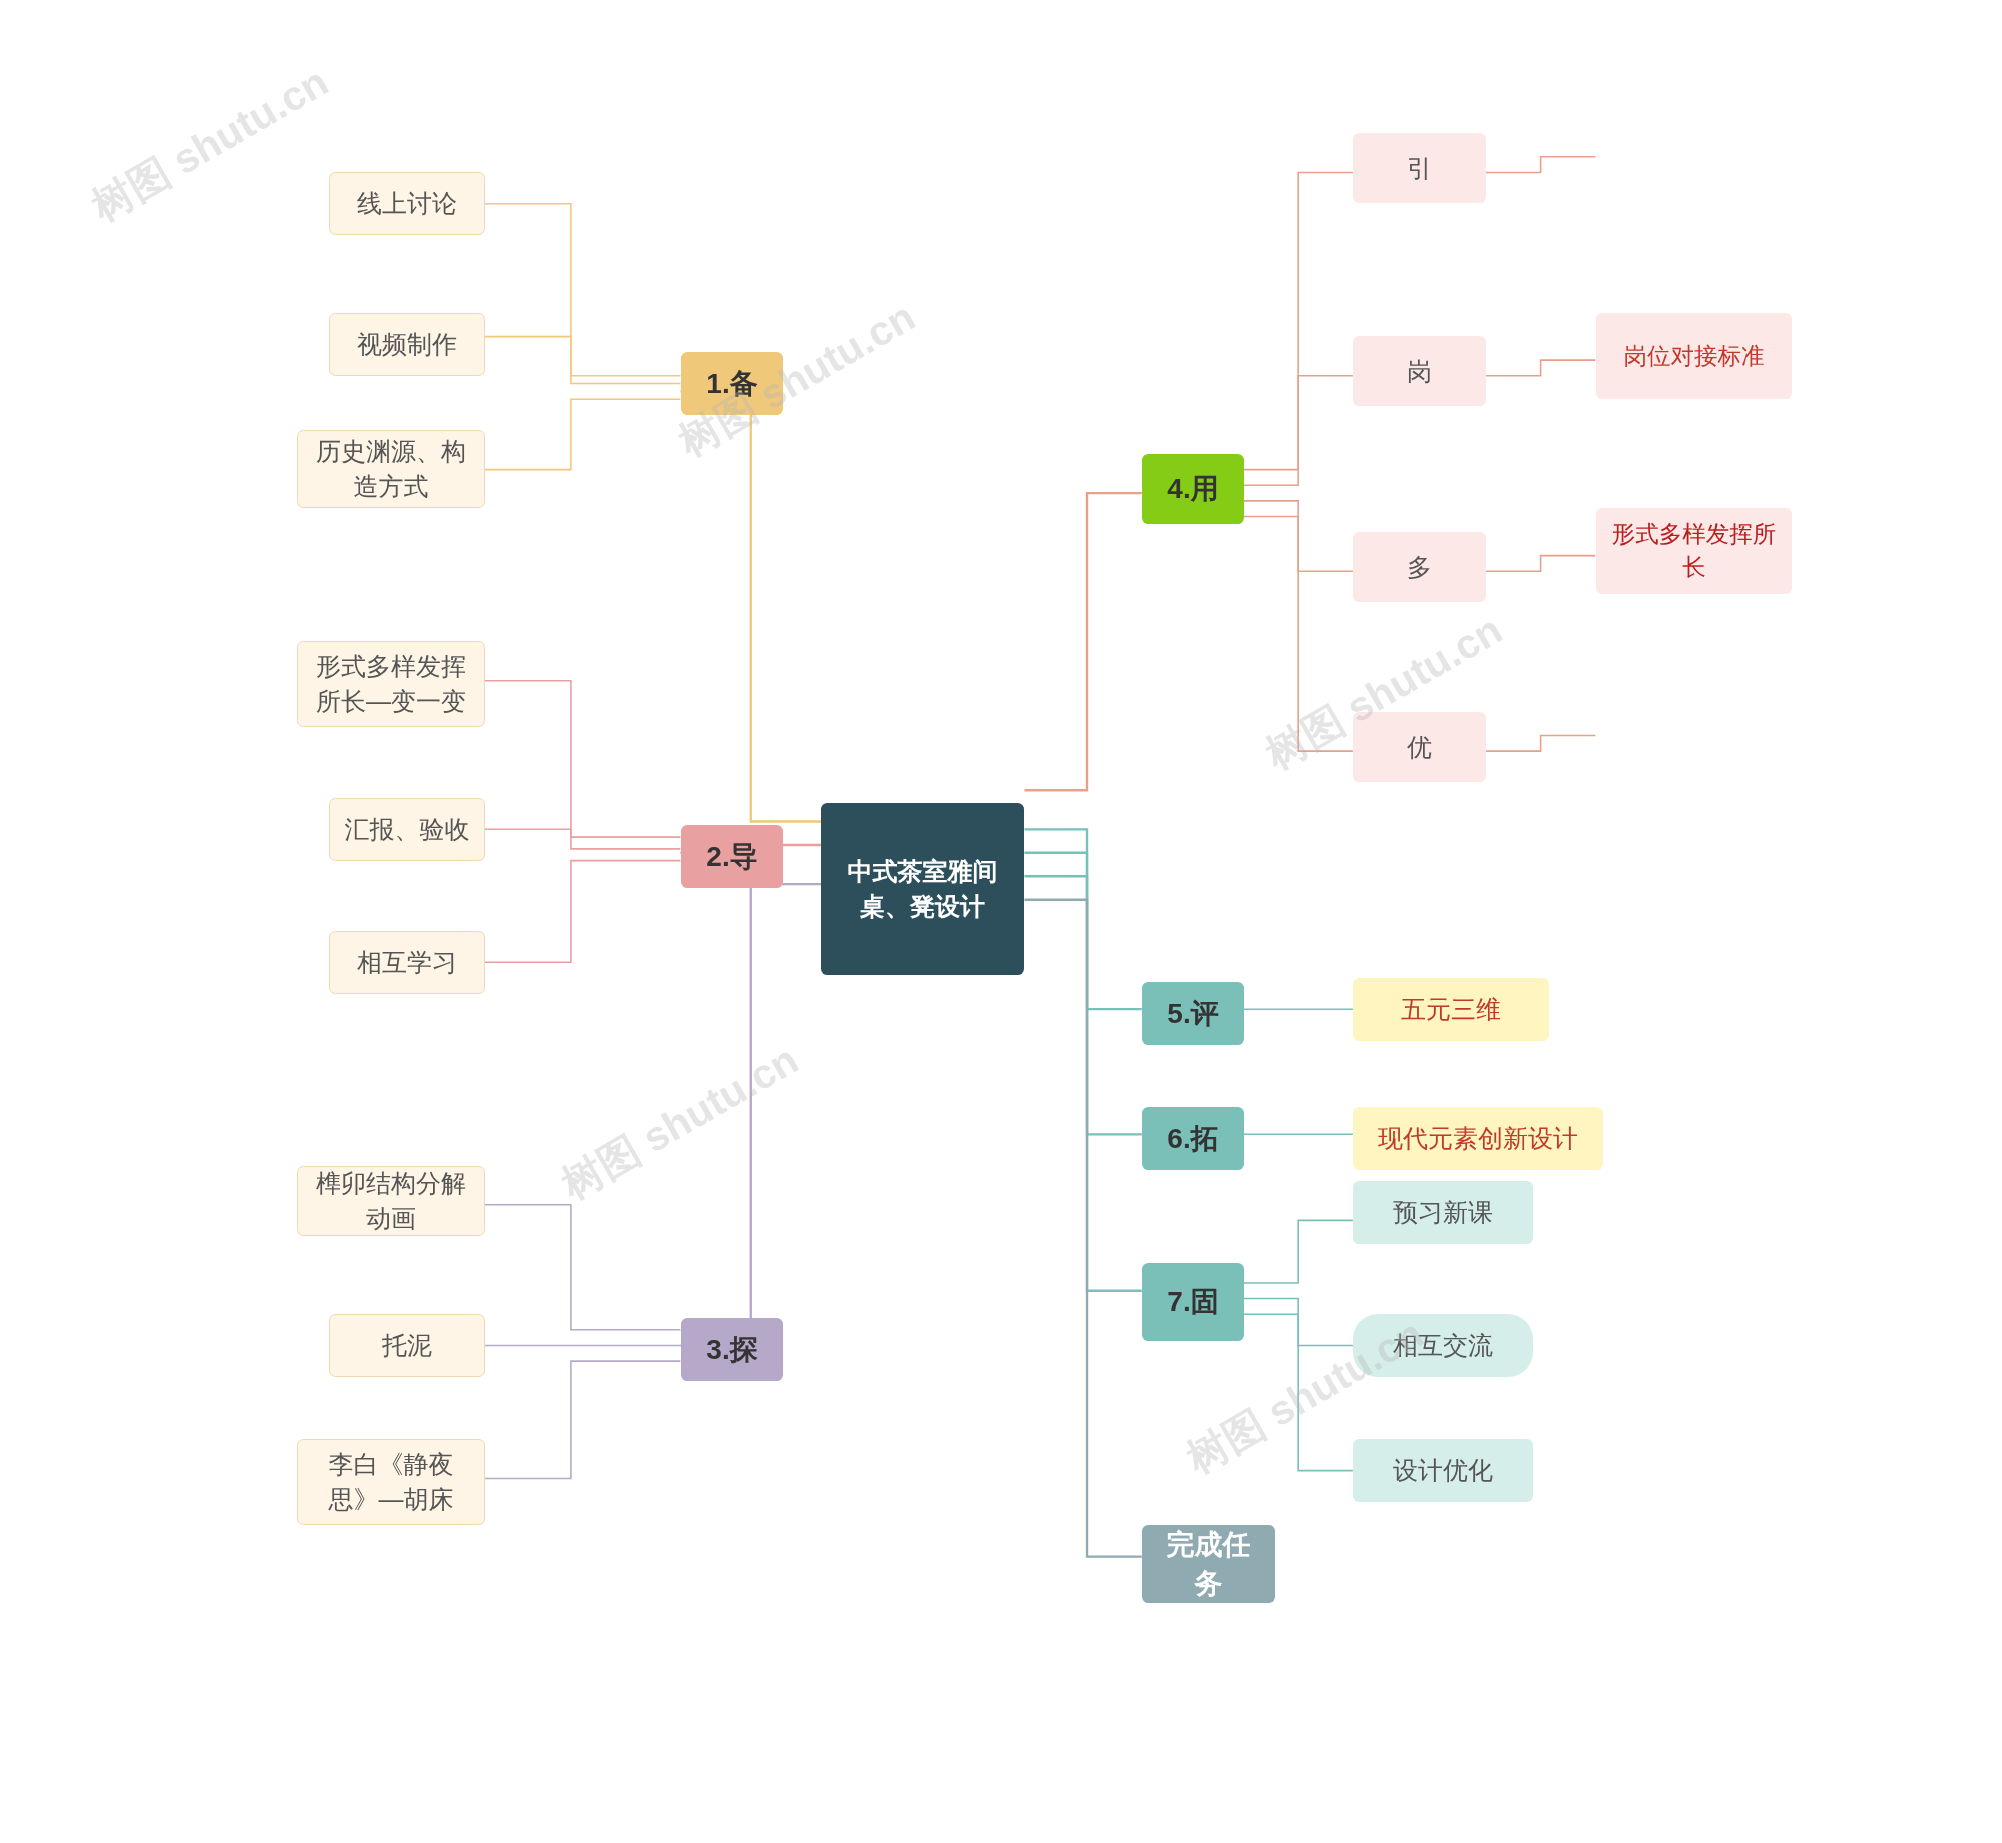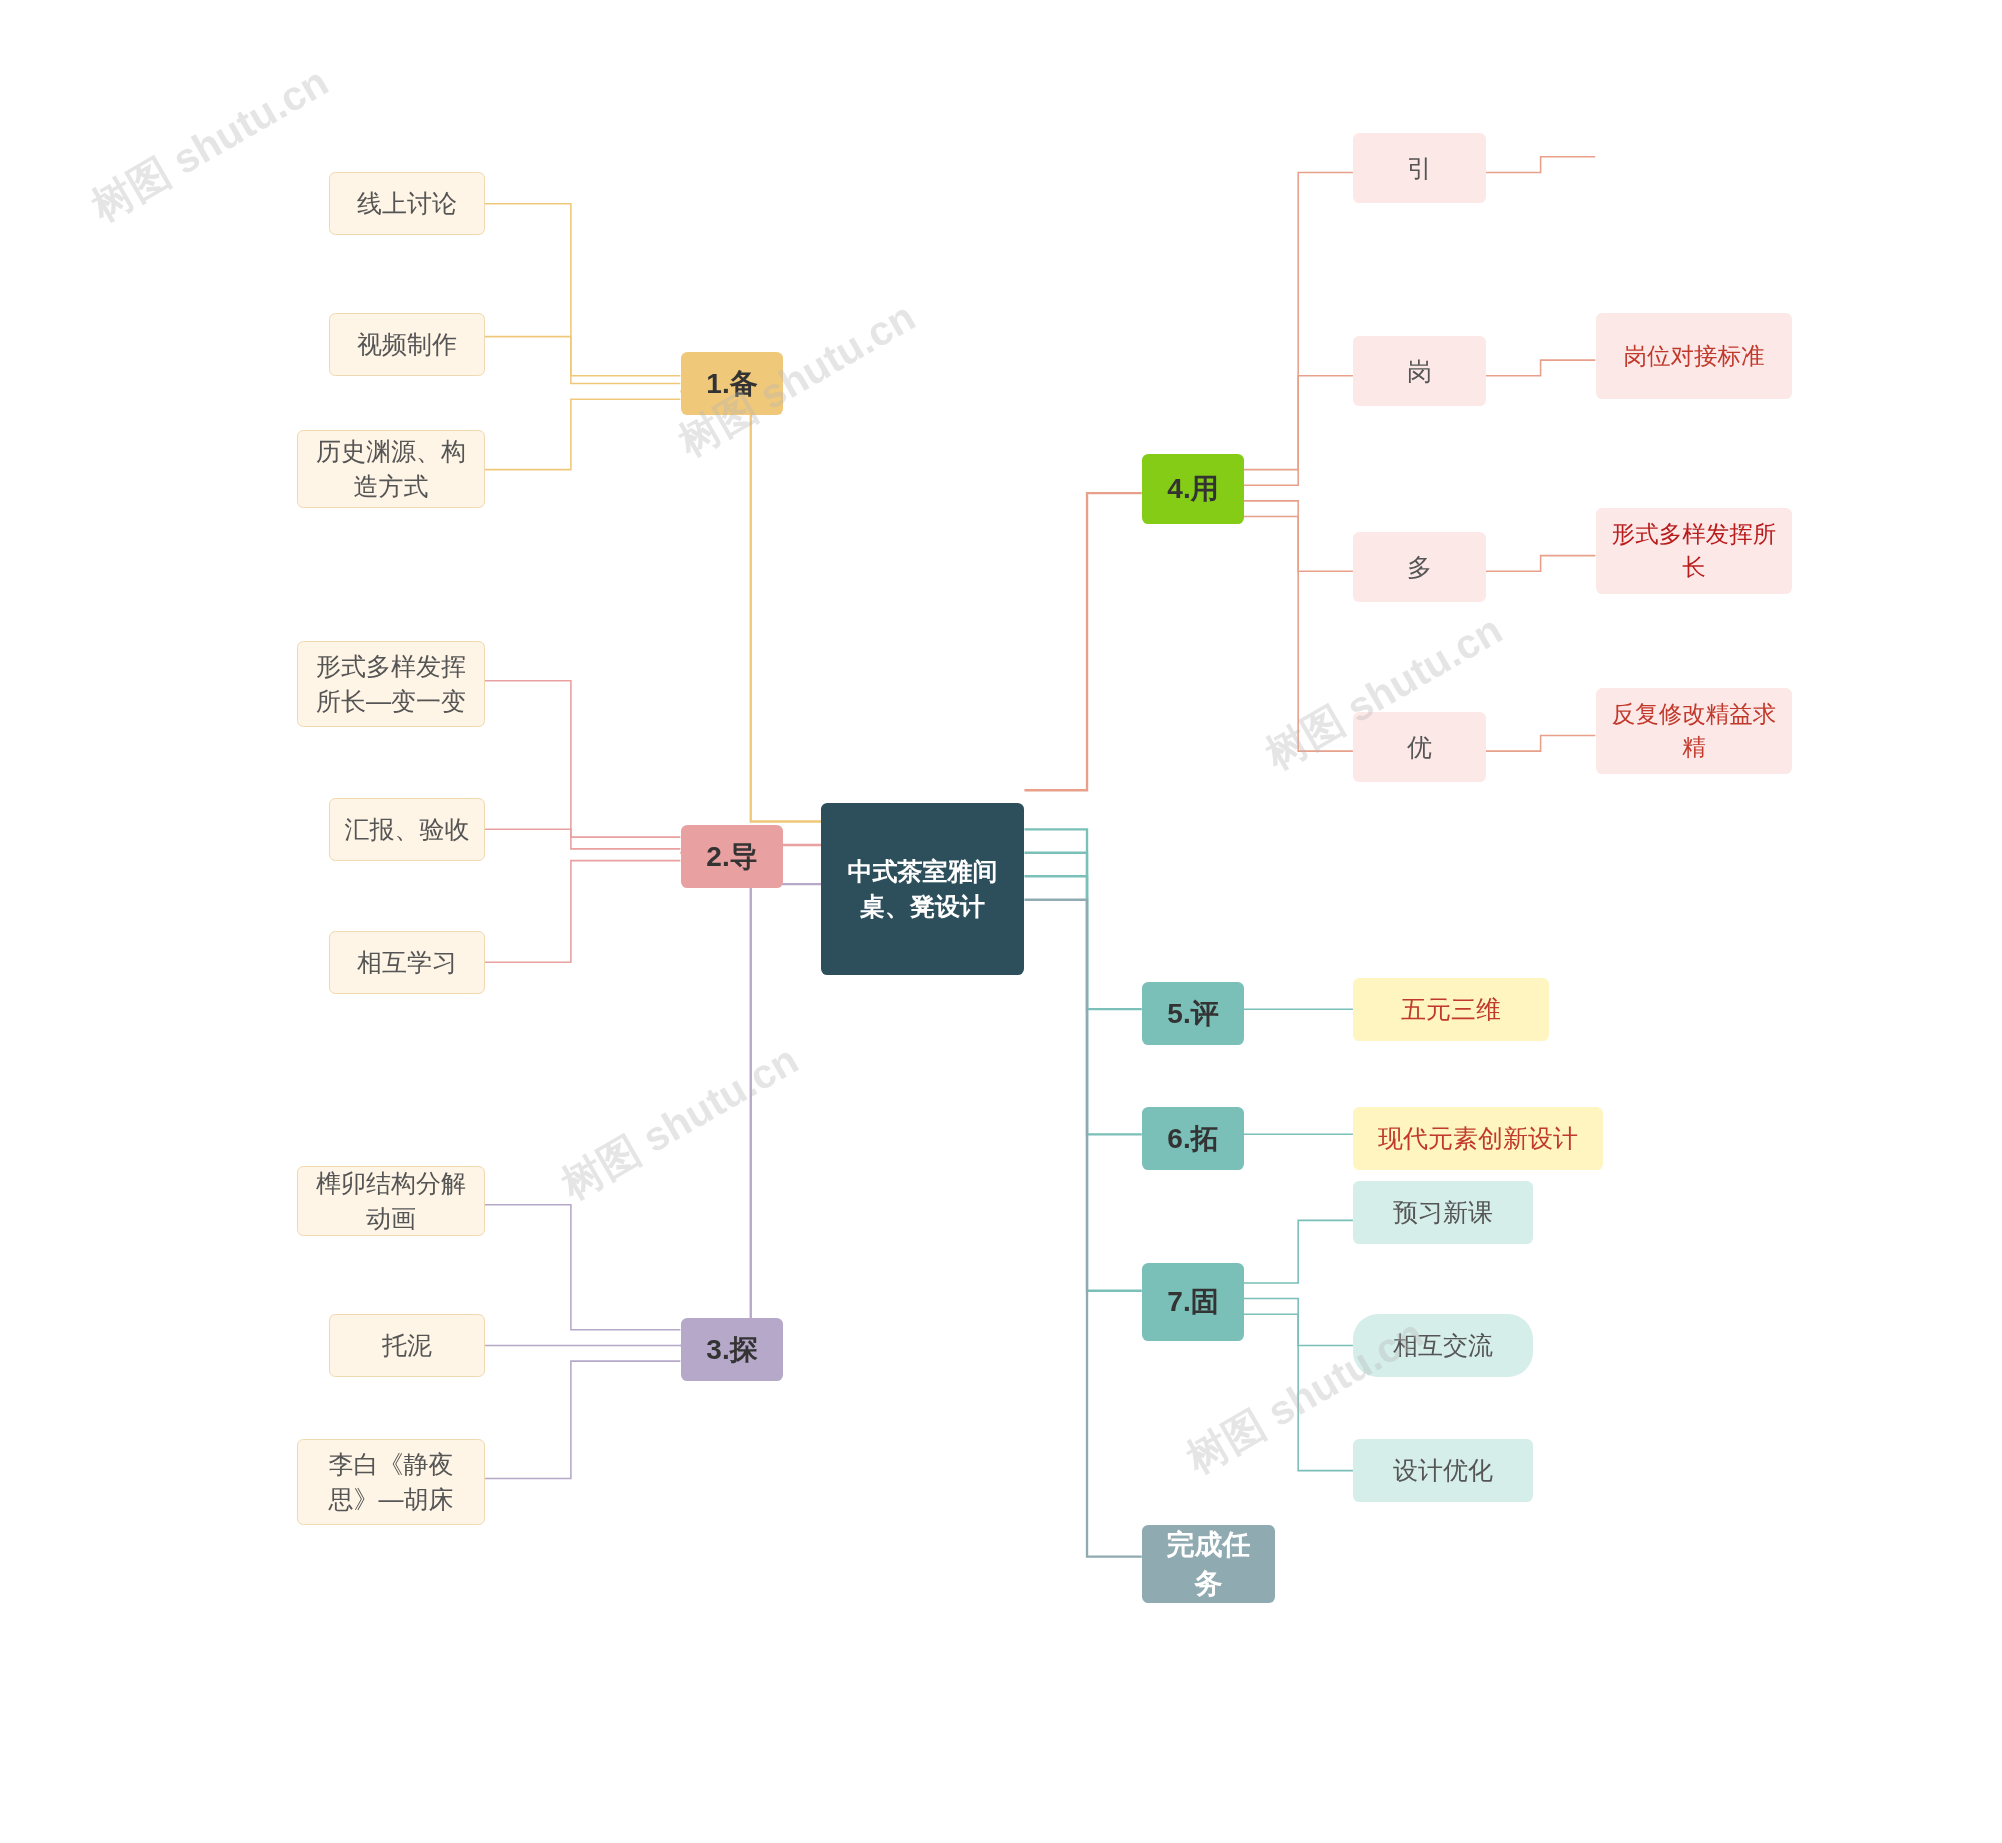--- a/index.html
+++ b/index.html
@@ -212,23 +212,20 @@
   <div class="node-box node-l2-peach" style="left:1353px;top:712px;width:133px;height:70px;">
     <span>优</span>
   </div>
 
   <div class="node-box node-l3-pink" style="left:1596px;top:313px;width:196px;height:86px;font-size:23.5px;color:#c0392b;">
     <span>岗位对接标准</span>
   </div>
   <div class="node-box node-l3-pink" style="left:1596px;top:508px;width:196px;height:86px;font-size:23.5px;color:#b91c1c;">
     <span>形式多样发挥所长</span>
   </div>
-  <div class="node-box node-l3-pink" style="left:1596px;top:688px;width:196px;height:86px;font-size:23.5px;color:#c0392b;">
-    <span>反复修改精益求精</span>
-  </div>
 
   <div class="node-box node-l1-teal" style="left:1142px;top:982px;width:102px;height:63px;font-size:28px;font-weight:bold;">
     <span>5.评</span>
   </div>
 
   <div class="node-box node-l3-teal" style="left:1353px;top:978px;width:196px;height:63px;font-size:25px;color:#c0392b;background:#fef5c0;">
     <span>五元三维</span>
   </div>
 
   <div class="node-box node-l1-teal" style="left:1142px;top:1107px;width:102px;height:63px;font-size:28px;font-weight:bold;">

